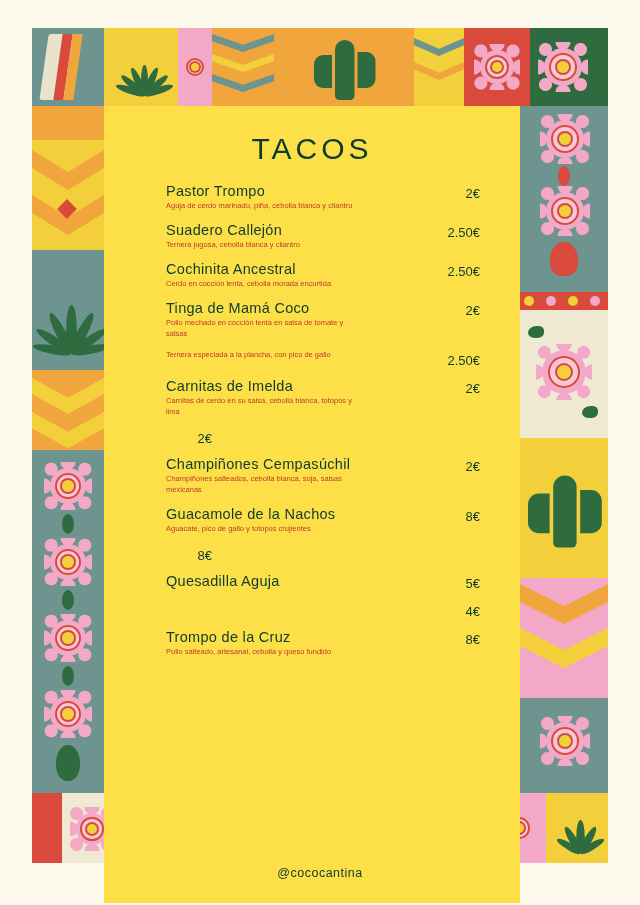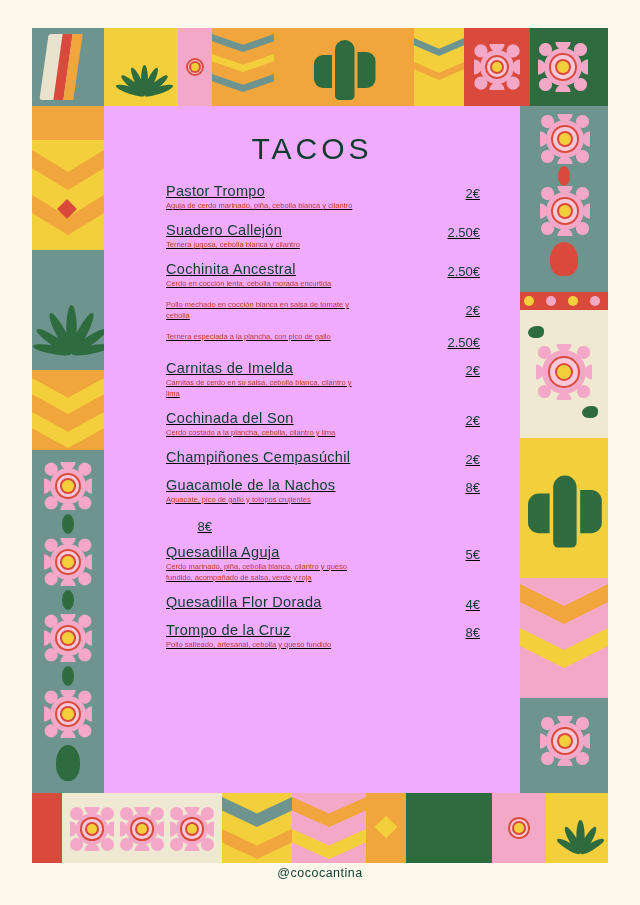--- a/index.html
+++ b/index.html
@@ -154,41 +154,41 @@
   
   .diamond {
     position: absolute;
     transform: rotate(45deg);
   }
 
   
   .content {
     position: absolute;
     left: 104px; top: 106px;
-    width: 416px; height: 687px;
-    background: #f0abfc;
+    width: 416px; height: 797px;
+    background: #fde047;
   }
   .menu-title {
     text-align: center;
     font-size: 30px;
     letter-spacing: 4px;
     color: #0d3b2e;
     font-weight: 400;
     margin: 26px 0 16px 0;
     font-family: "Liberation Sans", sans-serif;
   }
   .section-title {
     text-align: center;
     font-size: 27px;
     letter-spacing: 3px;
     color: #0d3b2e;
     font-weight: 400;
     margin: 24px 0 14px 0;
   }
-  .items { padding: 0 40px 0 62px; text-decoration: underline; }
+  .items { padding: 0 40px 0 62px; }
   .item {
     display: flex;
     align-items: flex-start;
     justify-content: space-between;
     margin-bottom: 9px;
   }
   .item-left { flex: 1; padding-right: 10px; }
   .item-name {
     font-size: 14.5px;
     color: #0d3b2e;
@@ -440,51 +440,49 @@
       <div class="item">
         <div class="item-left">
           <div class="item-name">Cochinita Ancestral</div>
           <div class="item-desc">Cerdo en cocción lenta, cebolla morada encurtida</div>
         </div>
         <div class="item-price">2.50€</div>
       </div>
 
       <div class="item">
         <div class="item-left">
-          <div class="item-desc">Pollo mechado en cocción blanca en salsa de tomate y cebolla</div>
+          <div class="item-name">Tinga de Mamá Coco</div>
+          <div class="item-desc">Pollo mechado en cocción lenta en salsa de tomate y salsas</div>
         </div>
         <div class="item-price">2€</div>
       </div>
 
       <div class="item">
         <div class="item-left">
           <div class="item-desc">Ternera especiada a la plancha, con pico de gallo</div>
         </div>
         <div class="item-price">2.50€</div>
       </div>
 
       <div class="item">
         <div class="item-left">
           <div class="item-name">Carnitas de Imelda</div>
-          <div class="item-desc">Carnitas de cerdo en su salsa, cebolla blanca, cilantro y lima</div>
+          <div class="item-desc">Carnitas de cerdo en su salsa, cebolla blanca, totopos y lima</div>
         </div>
         <div class="item-price">2€</div>
       </div>
 
       <div class="item">
-        <div class="item-left">
-          <div class="item-name">Cochinada del Son</div>
-          <div class="item-desc">Cerdo costado a la plancha, cebolla, cilantro y lima</div>
-        </div>
         <div class="item-price">2€</div>
       </div>
 
       <div class="item">
         <div class="item-left">
           <div class="item-name">Champiñones Cempasúchil</div>
+          <div class="item-desc">Champiñones salteados, cebolla blanca, soja, salsas mexicanas</div>
         </div>
         <div class="item-price">2€</div>
       </div>
 
     </div>
 
 
     <div class="items">
 
       <div class="item">
@@ -495,28 +493,26 @@
         <div class="item-price">8€</div>
       </div>
 
       <div class="item">
         <div class="item-price">8€</div>
       </div>
 
       <div class="item">
         <div class="item-left">
           <div class="item-name">Quesadilla Aguja</div>
-          <div class="item-desc">Cerdo marinado, piña, cebolla blanca, cilantro y queso fundido, acompañado de salsa, verde y roja</div>
         </div>
         <div class="item-price">5€</div>
       </div>
 
       <div class="item">
         <div class="item-left">
-          <div class="item-name">Quesadilla Flor Dorada</div>
         </div>
         <div class="item-price">4€</div>
       </div>
 
       <div class="item">
         <div class="item-left">
           <div class="item-name">Trompo de la Cruz</div>
           <div class="item-desc">Pollo salteado, artesanal, cebolla y queso fundido</div>
         </div>
         <div class="item-price">8€</div>

